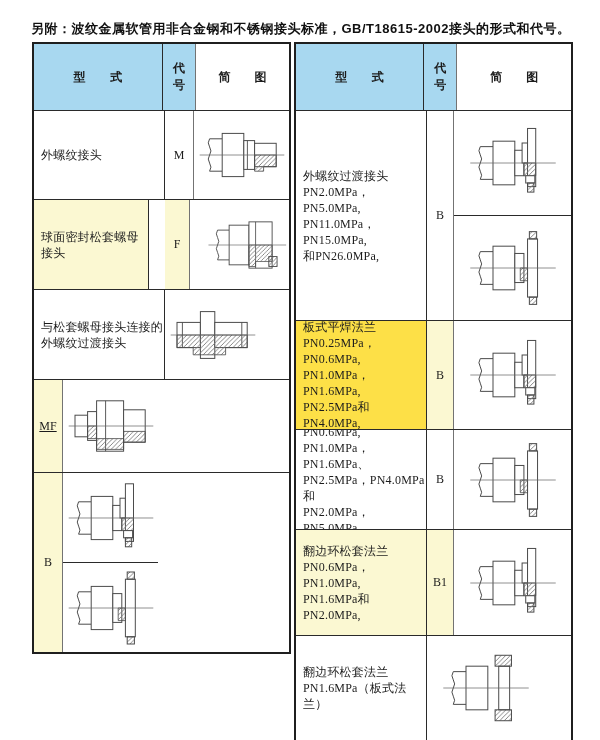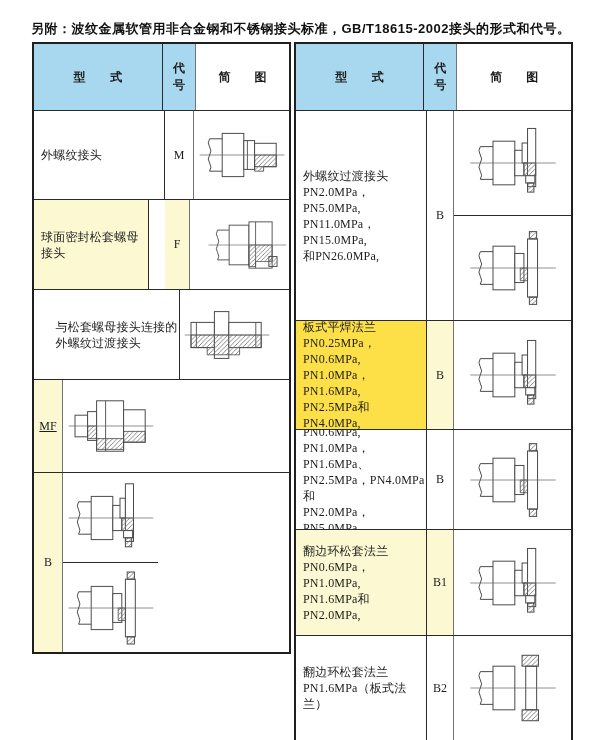--- a/index.html
+++ b/index.html
@@ -92,21 +92,21 @@
             <rect x="28" y="20" width="24" height="48" fill="#fff" stroke="#4a4a4a" stroke-width="1.1"></rect>
             <rect x="52" y="16" width="28" height="56" fill="#fff" stroke="#4a4a4a" stroke-width="1.1"></rect>
             <line x1="60" y1="16" x2="60" y2="72" stroke="#4a4a4a"></line>
             <path d="M52,44 H80 V64 H60 V70 H52 Z" fill="url(#h1)" stroke="#4a4a4a" stroke-width="0.9"></path>
             <rect x="76" y="58" width="10" height="12" fill="url(#h1)" stroke="#4a4a4a" stroke-width="1.1"></rect>
             <line x1="3" y1="44" x2="97" y2="44" stroke="#666" stroke-width="0.8"></line>
           </svg>
         </div>
       </div>
     </div>
-    <div class="trow" style="height: 90px; justify-content: center;">
+    <div class="trow" style="height: 90px;">
       <div class="cell cell-type" style="background: rgb(255, 255, 255);">与松套螺母接头连接的
 外螺纹过渡接头</div>
       <div class="cell cell-diag">
         <div class="sub-diag">
           <svg width="90" height="80" viewBox="0 0 100 88">
             <defs>
               <pattern id="h2" width="5" height="5" patternUnits="userSpaceOnUse">
                 <path d="M0,5 L5,0 M-1,1 L1,-1 M4,6 L6,4" stroke="#7a7a7a" stroke-width="1"></path>
               </pattern>
             </defs>
@@ -313,21 +313,20 @@
             <rect x="64" y="58" width="10" height="8" fill="#fff" stroke="#4a4a4a" stroke-width="1.1"></rect>
             <rect x="66" y="66" width="7" height="10" fill="url(#h11)" stroke="#4a4a4a" stroke-width="1.1"></rect>
             <line x1="3" y1="44" x2="97" y2="44" stroke="#666" stroke-width="0.8"></line>
           </svg>
         </div>
       </div>
     </div>
     <div class="trow" style="height: 104px;">
       <div class="cell cell-type" style="background: rgb(255, 255, 255);">翻边环松套法兰
 PN1.6MPa（板式法兰）</div>
-      <div class="cell cell-code" style="background: rgb(255, 255, 255);">B2</div>
       <div class="cell cell-diag">
         <div class="sub-diag">
           <svg width="100" height="80" viewBox="0 0 100 88">
             <defs>
               <pattern id="h12" width="5" height="5" patternUnits="userSpaceOnUse">
                 <path d="M0,5 L5,0 M-1,1 L1,-1 M4,6 L6,4" stroke="#7a7a7a" stroke-width="1"></path>
               </pattern>
             </defs>
             <path d="M14,26 q-3,4.5 0,9 q3,4.5 0,9 q-3,4.5 0,9 q3,4.5 0,9 M14,26 H28 M14,62 H28" fill="none" stroke="#4a4a4a" stroke-width="1.1"></path>
             <rect x="28" y="20" width="24" height="48" fill="#fff" stroke="#4a4a4a" stroke-width="1.1"></rect>

